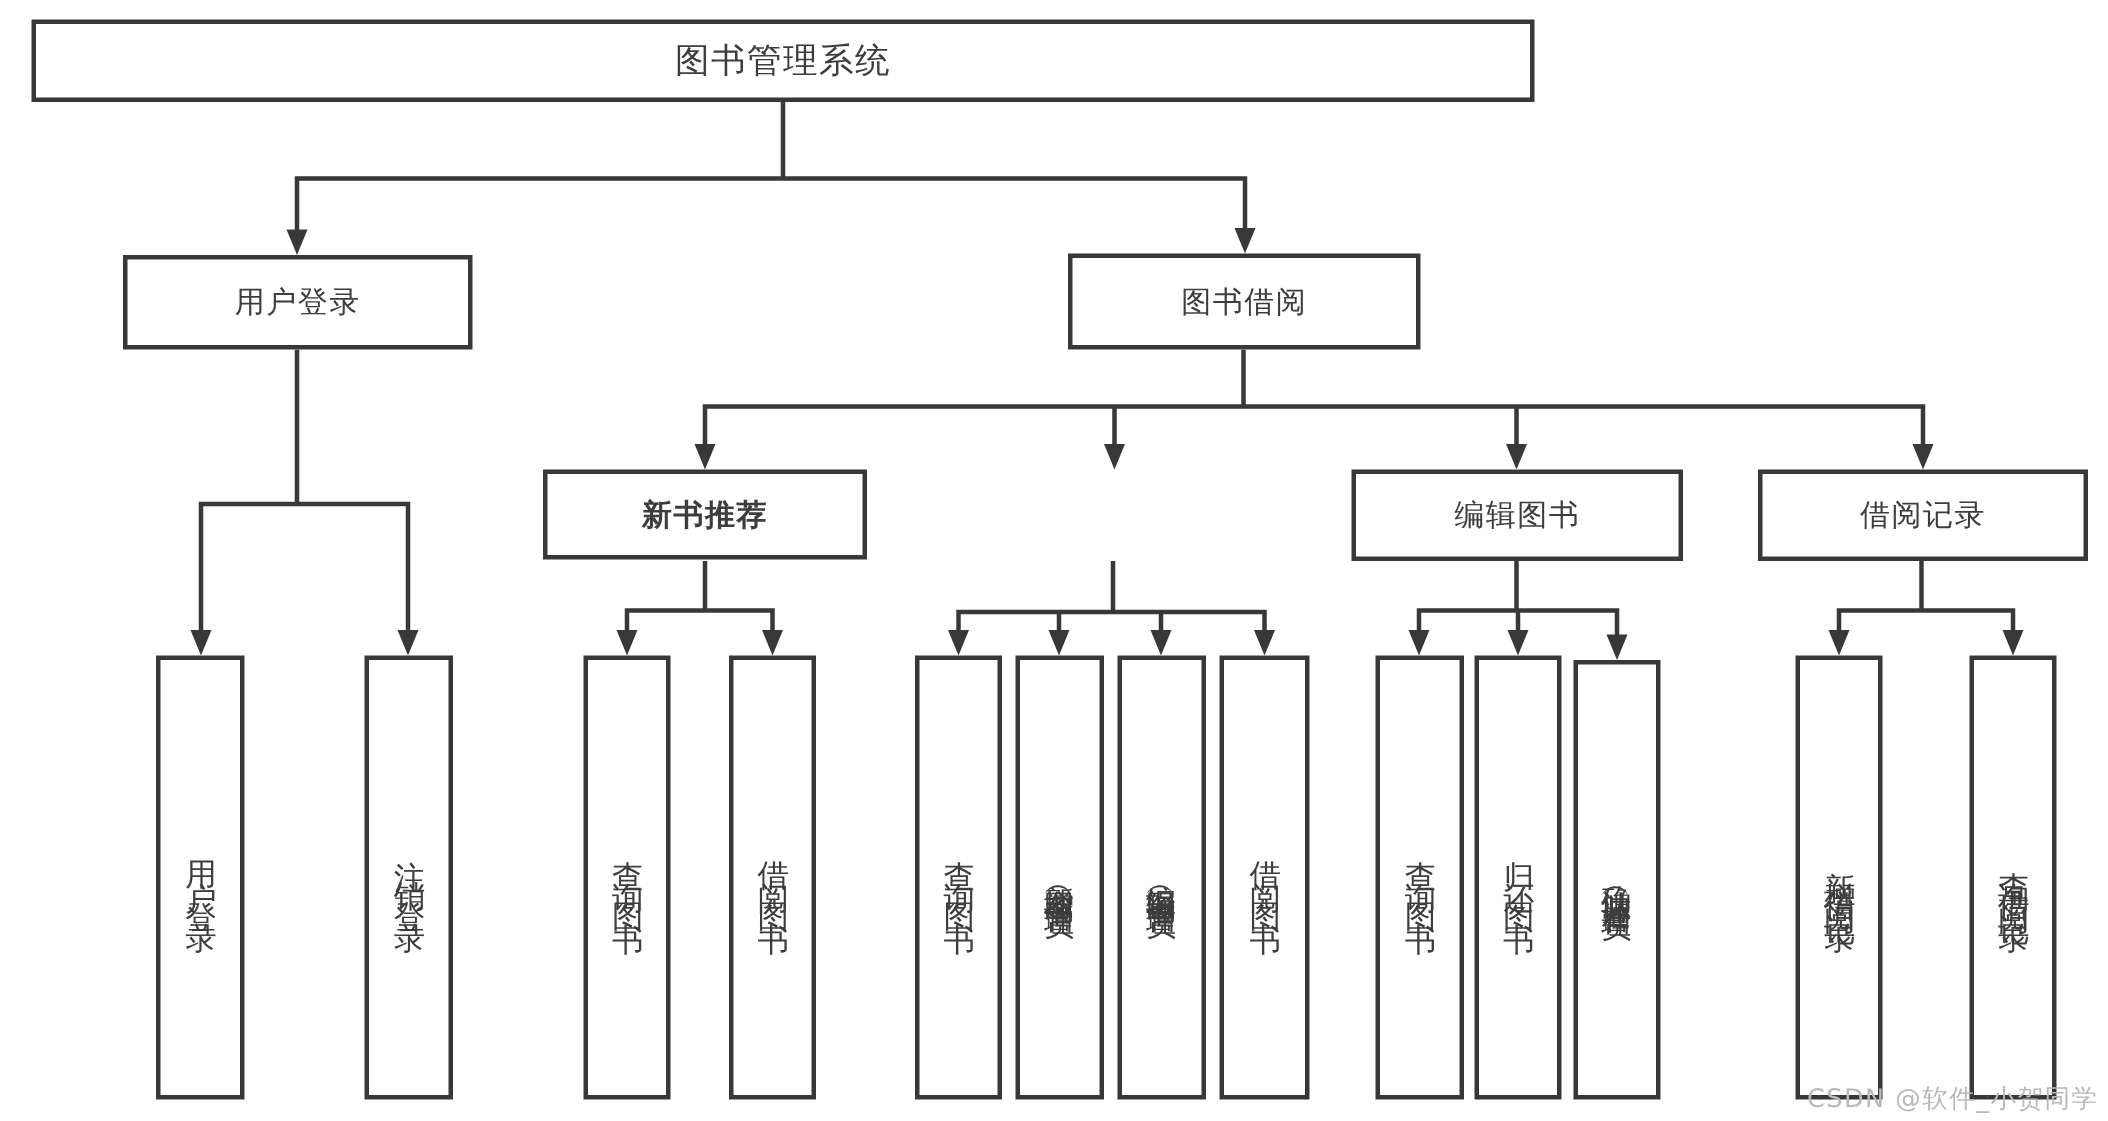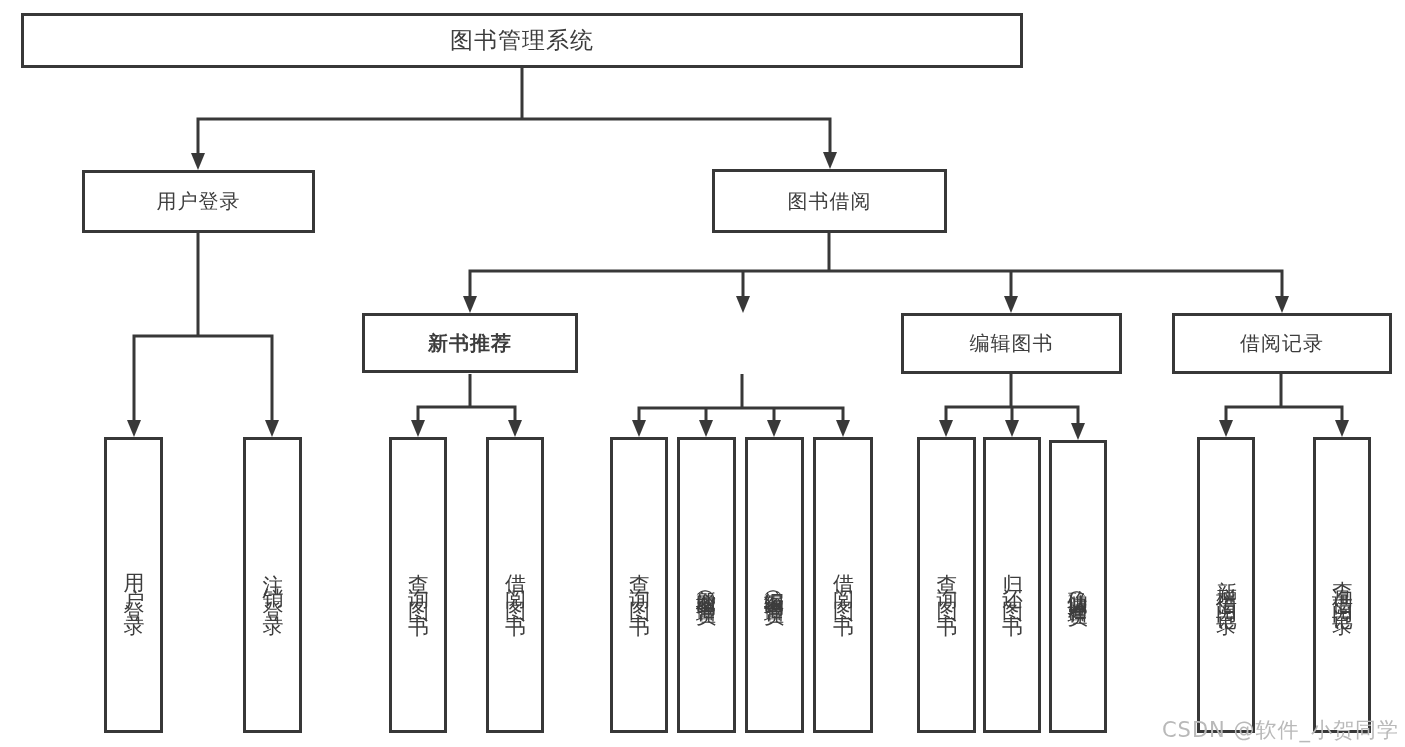--- a/index.html
+++ b/index.html
@@ -41,21 +41,21 @@
     line-height: 1;
     letter-spacing: 14px;
     white-space: nowrap;
   }
   .s6 .v-label { letter-spacing: 7px; }
   .s9 .v-label { letter-spacing: 2.5px; font-size: 20px; }
   #watermark {
     position: absolute;
     right: 6px;
     bottom: 3px;
-    font-size: 21px;
+    font-size: 17px;
     color: #b9b9b9;
     letter-spacing: 1px;
     z-index: 5;
     white-space: nowrap;
   }
 </style>
 </head>
 <body>
 
 <div id="canvas">

